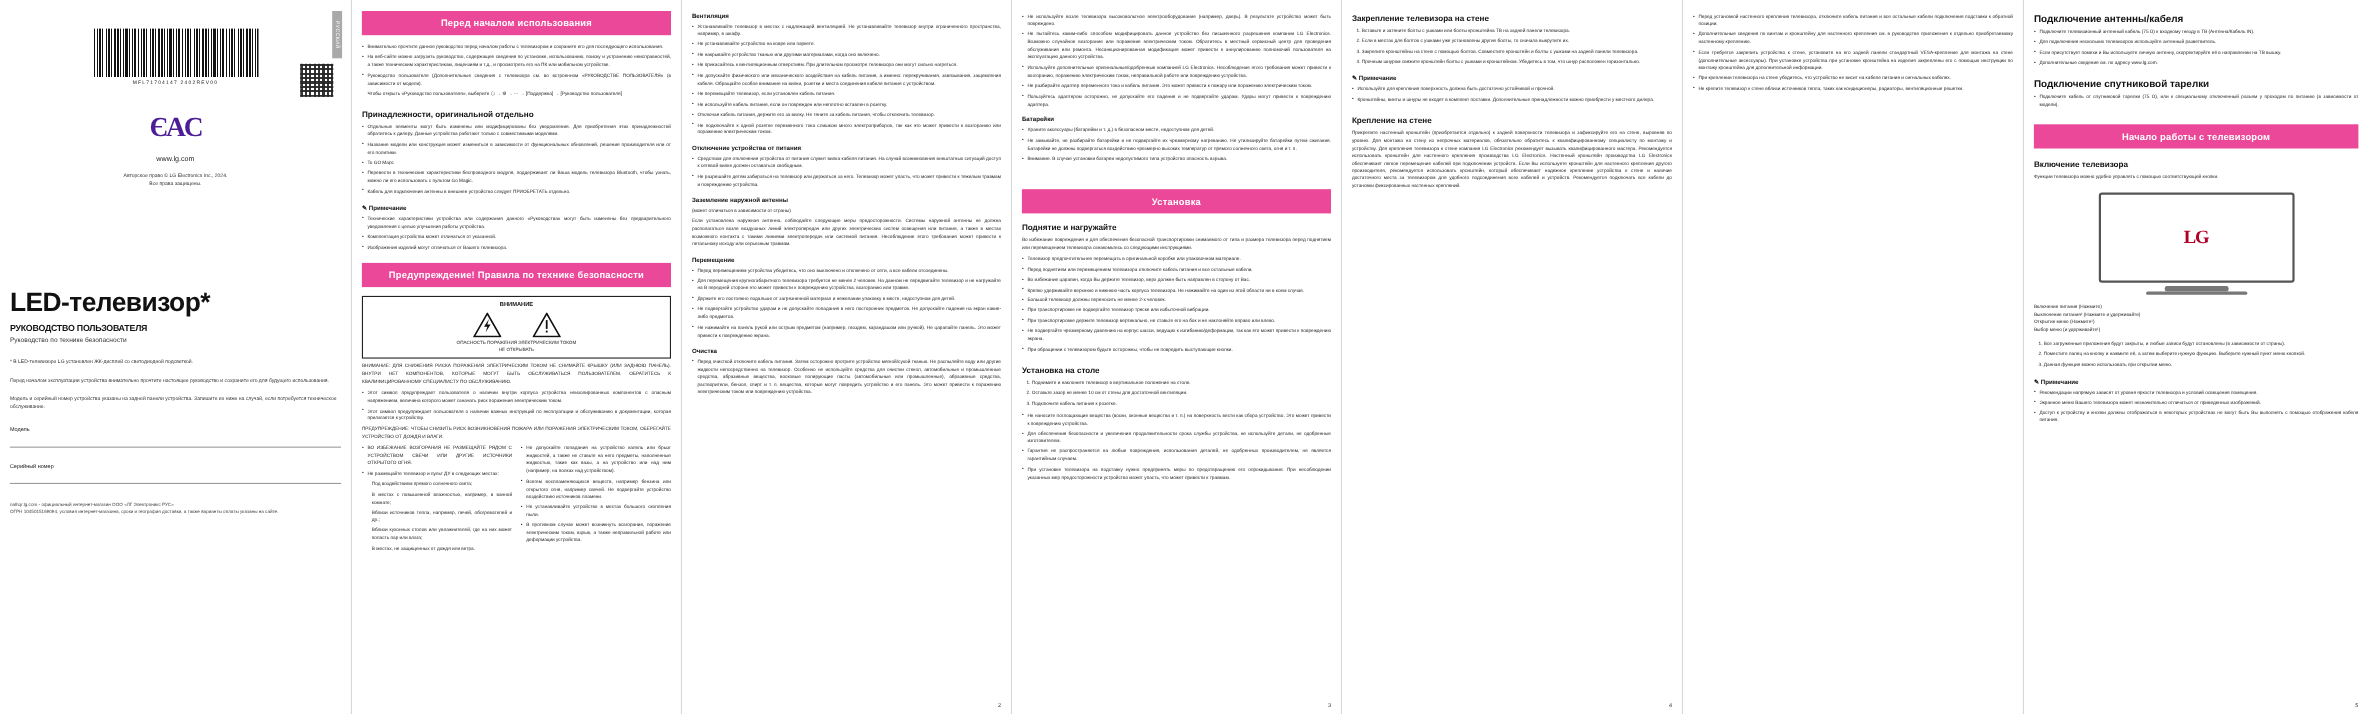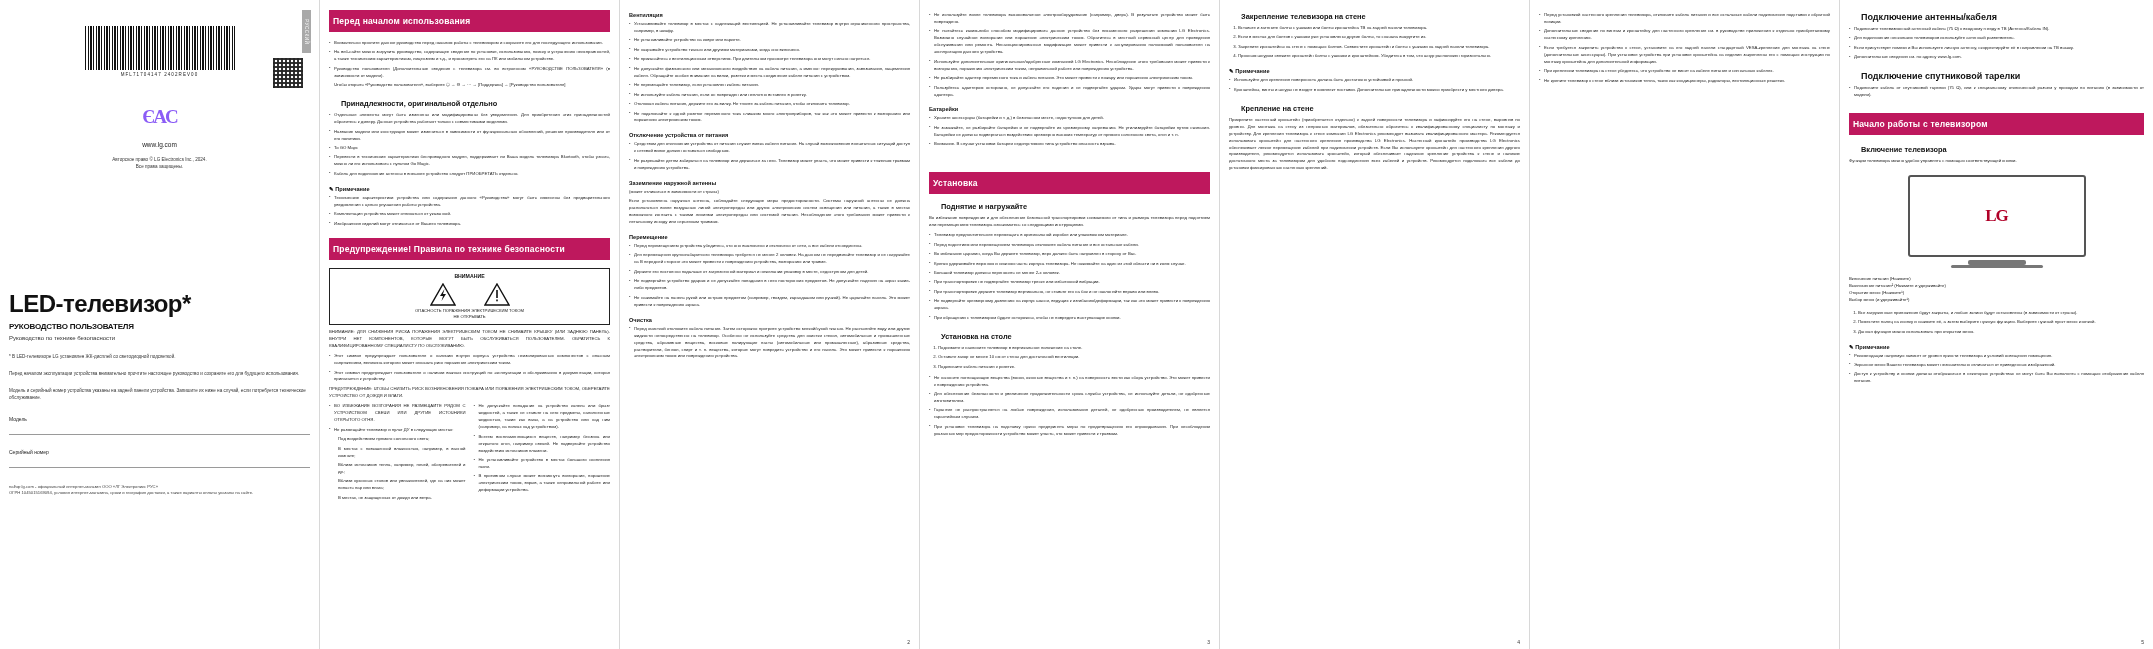--- a/index.html
+++ b/index.html
@@ -24,21 +24,21 @@
 
   .barcode{
     display:block;margin:16px auto 2px auto;width:150px;height:44px;
     background:repeating-linear-gradient(90deg,#111 0px,#111 1px,#fff 1px,#fff 3px,#111 3px,#111 4px,#fff 4px,#fff 5px,#111 5px,#111 7px,#fff 7px,#fff 8px);
   }
   .barcode-num{font-size:4.5px;letter-spacing:1.1px;text-align:center;color:#222;}
 
   .eac{
     margin:22px auto 4px auto;width:74px;height:36px;
     display:flex;align-items:center;justify-content:center;
-    font-size:19px;font-weight:bold;letter-spacing:-2px;color:#8b5cf6;
+    font-size:25px;font-weight:bold;letter-spacing:-2px;color:#4c1d95;
     font-family:"Liberation Serif", serif;
   }
   .qr{
     width:30px;height:30px;position:absolute;right:16px;top:58px;
     background:
       repeating-linear-gradient(90deg,#111 0 2px,#fff 2px 4px),
       repeating-linear-gradient(0deg,#111 0 2px,#fff 2px 4px);
     background-blend-mode:multiply;opacity:.85;
   }
   .www{text-align:center;font-size:6.5px;color:#222;margin-top:6px;}
@@ -58,25 +58,25 @@
   .note-small{font-size:4.6px;color:#333;margin-top:12px;line-height:1.55;}
   .note-small2{font-size:4.6px;color:#333;margin-top:10px;line-height:1.55;}
 
   .field{margin-top:14px;font-size:5px;color:#222;}
   .field .lbl{margin-bottom:2px;}
   .field .line{border-bottom:1px solid #9a9a9a;height:10px;}
 
   .bottomnote{font-size:4.2px;color:#444;line-height:1.6;margin-top:16px;}
 
   .bannerbar{
-    background:#be185d;color:#fff;font-size:8.5px;font-weight:bold;
+    background:#ec4899;color:#fff;text-align:center;font-size:8.5px;font-weight:bold;
     padding:6px 4px;margin:0 0 8px 0;letter-spacing:.2px;
   }
 
-  h2.sec{font-size:7.4px;font-weight:bold;color:#111;margin:10px 0 4px 12px;}
+  h2.sec{font-size:7.4px;font-weight:bold;color:#111;margin:10px 0 4px 0;}
   h3.sub{font-size:5.6px;font-weight:bold;color:#111;margin:8px 0 3px 0;}
 
   ul.b{margin:0;padding:0;list-style:none;}
   ul.b li{
     font-size:4.3px;line-height:1.62;color:#222;position:relative;
     padding-left:5px;margin-bottom:2.5px;text-align:justify;
   }
   ul.b li:before{content:"•";position:absolute;left:0;top:-0.5px;}
   ul.b li.nodot{padding-left:5px;}
   ul.b li.nodot:before{content:"";}
@@ -125,21 +125,21 @@
       <div class="barcode"></div>
       <div class="barcode-num">MFL71704147 2402REV00</div>
 
       <div class="eac">ЄAC</div>
       <div class="qr"></div>
 
       <div class="www">www.lg.com</div>
       <div class="copy">Авторское право © LG Electronics Inc., 2024.</div>
       <div class="copy" style="margin-top:0">Все права защищены.</div>
 
-      <div style="margin-top:120px">
+      <div style="margin-top:92px">
         <h1 class="title">LED-телевизор*</h1>
         <div class="subtitle">РУКОВОДСТВО ПОЛЬЗОВАТЕЛЯ</div>
         <div class="subtitle2">Руководство по технике безопасности</div>
         <div class="note-small">* В LED-телевизоре LG установлен ЖК-дисплей со светодиодной подсветкой.</div>
         <div class="note-small2">Перед началом эксплуатации устройства внимательно прочтите настоящее руководство и сохраните его для будущего использования.</div>
         <div class="note-small2">Модель и серийный номер устройства указаны на задней панели устройства. Запишите их ниже на случай, если потребуется техническое обслуживание.</div>
 
         <div class="field">
           <div class="lbl">Модель</div>
           <div class="line"></div>

